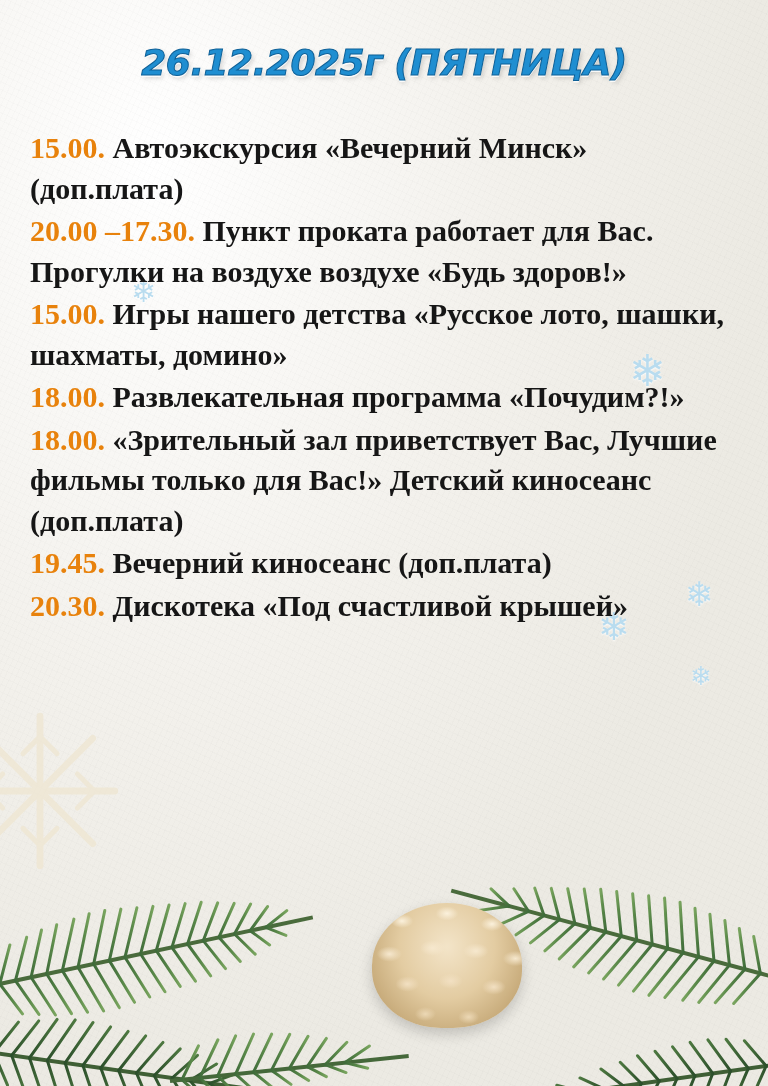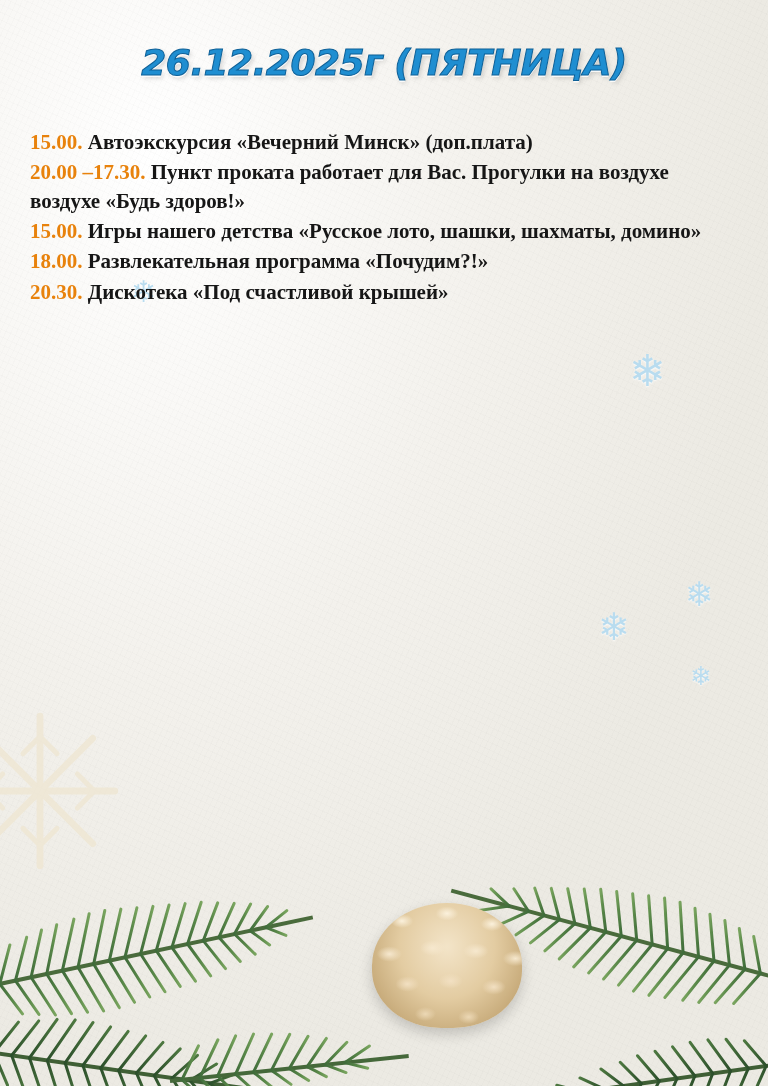--- a/index.html
+++ b/index.html
@@ -111,21 +111,21 @@
       2px 3px 5px rgba(0,0,0,0.16);
     white-space: nowrap;
   }
 
   
   .schedule {
     position: absolute;
     top: 128px;
     left: 30px;
     width: 706px;
-    font-size: 21px;
+    font-size: 30px;
     line-height: 1.35;
     color: #1a1a1a;
     font-family: "Liberation Serif", serif;
     font-weight: bold;
   }
   .entry {
     margin-bottom: 2px;
   }
   .time {
     color: #e8820c;
@@ -372,18 +372,26 @@
     </div>
     <div class="entry">
       <span class="time">15.00.</span>
       <span class="desc">Игры нашего детства «Русское лото, шашки, шахматы, домино»</span>
     </div>
     <div class="entry">
       <span class="time">18.00.</span>
       <span class="desc">Развлекательная программа «Почудим?!»</span>
     </div>
     <div class="entry">
+      <span class="time">18.00.</span>
+      <span class="desc">«Зрительный зал приветствует Вас,  Лучшие фильмы только для Вас!» Детский киносеанс (доп.плата)</span>
+    </div>
+    <div class="entry">
+      <span class="time">19.45.</span>
+      <span class="desc">Вечерний киносеанс (доп.плата)</span>
+    </div>
+    <div class="entry">
       <span class="time">20.30.</span>
       <span class="desc">Дискотека «Под счастливой крышей»</span>
     </div>
   </div>
 
 </div>
 
 </body></html>

